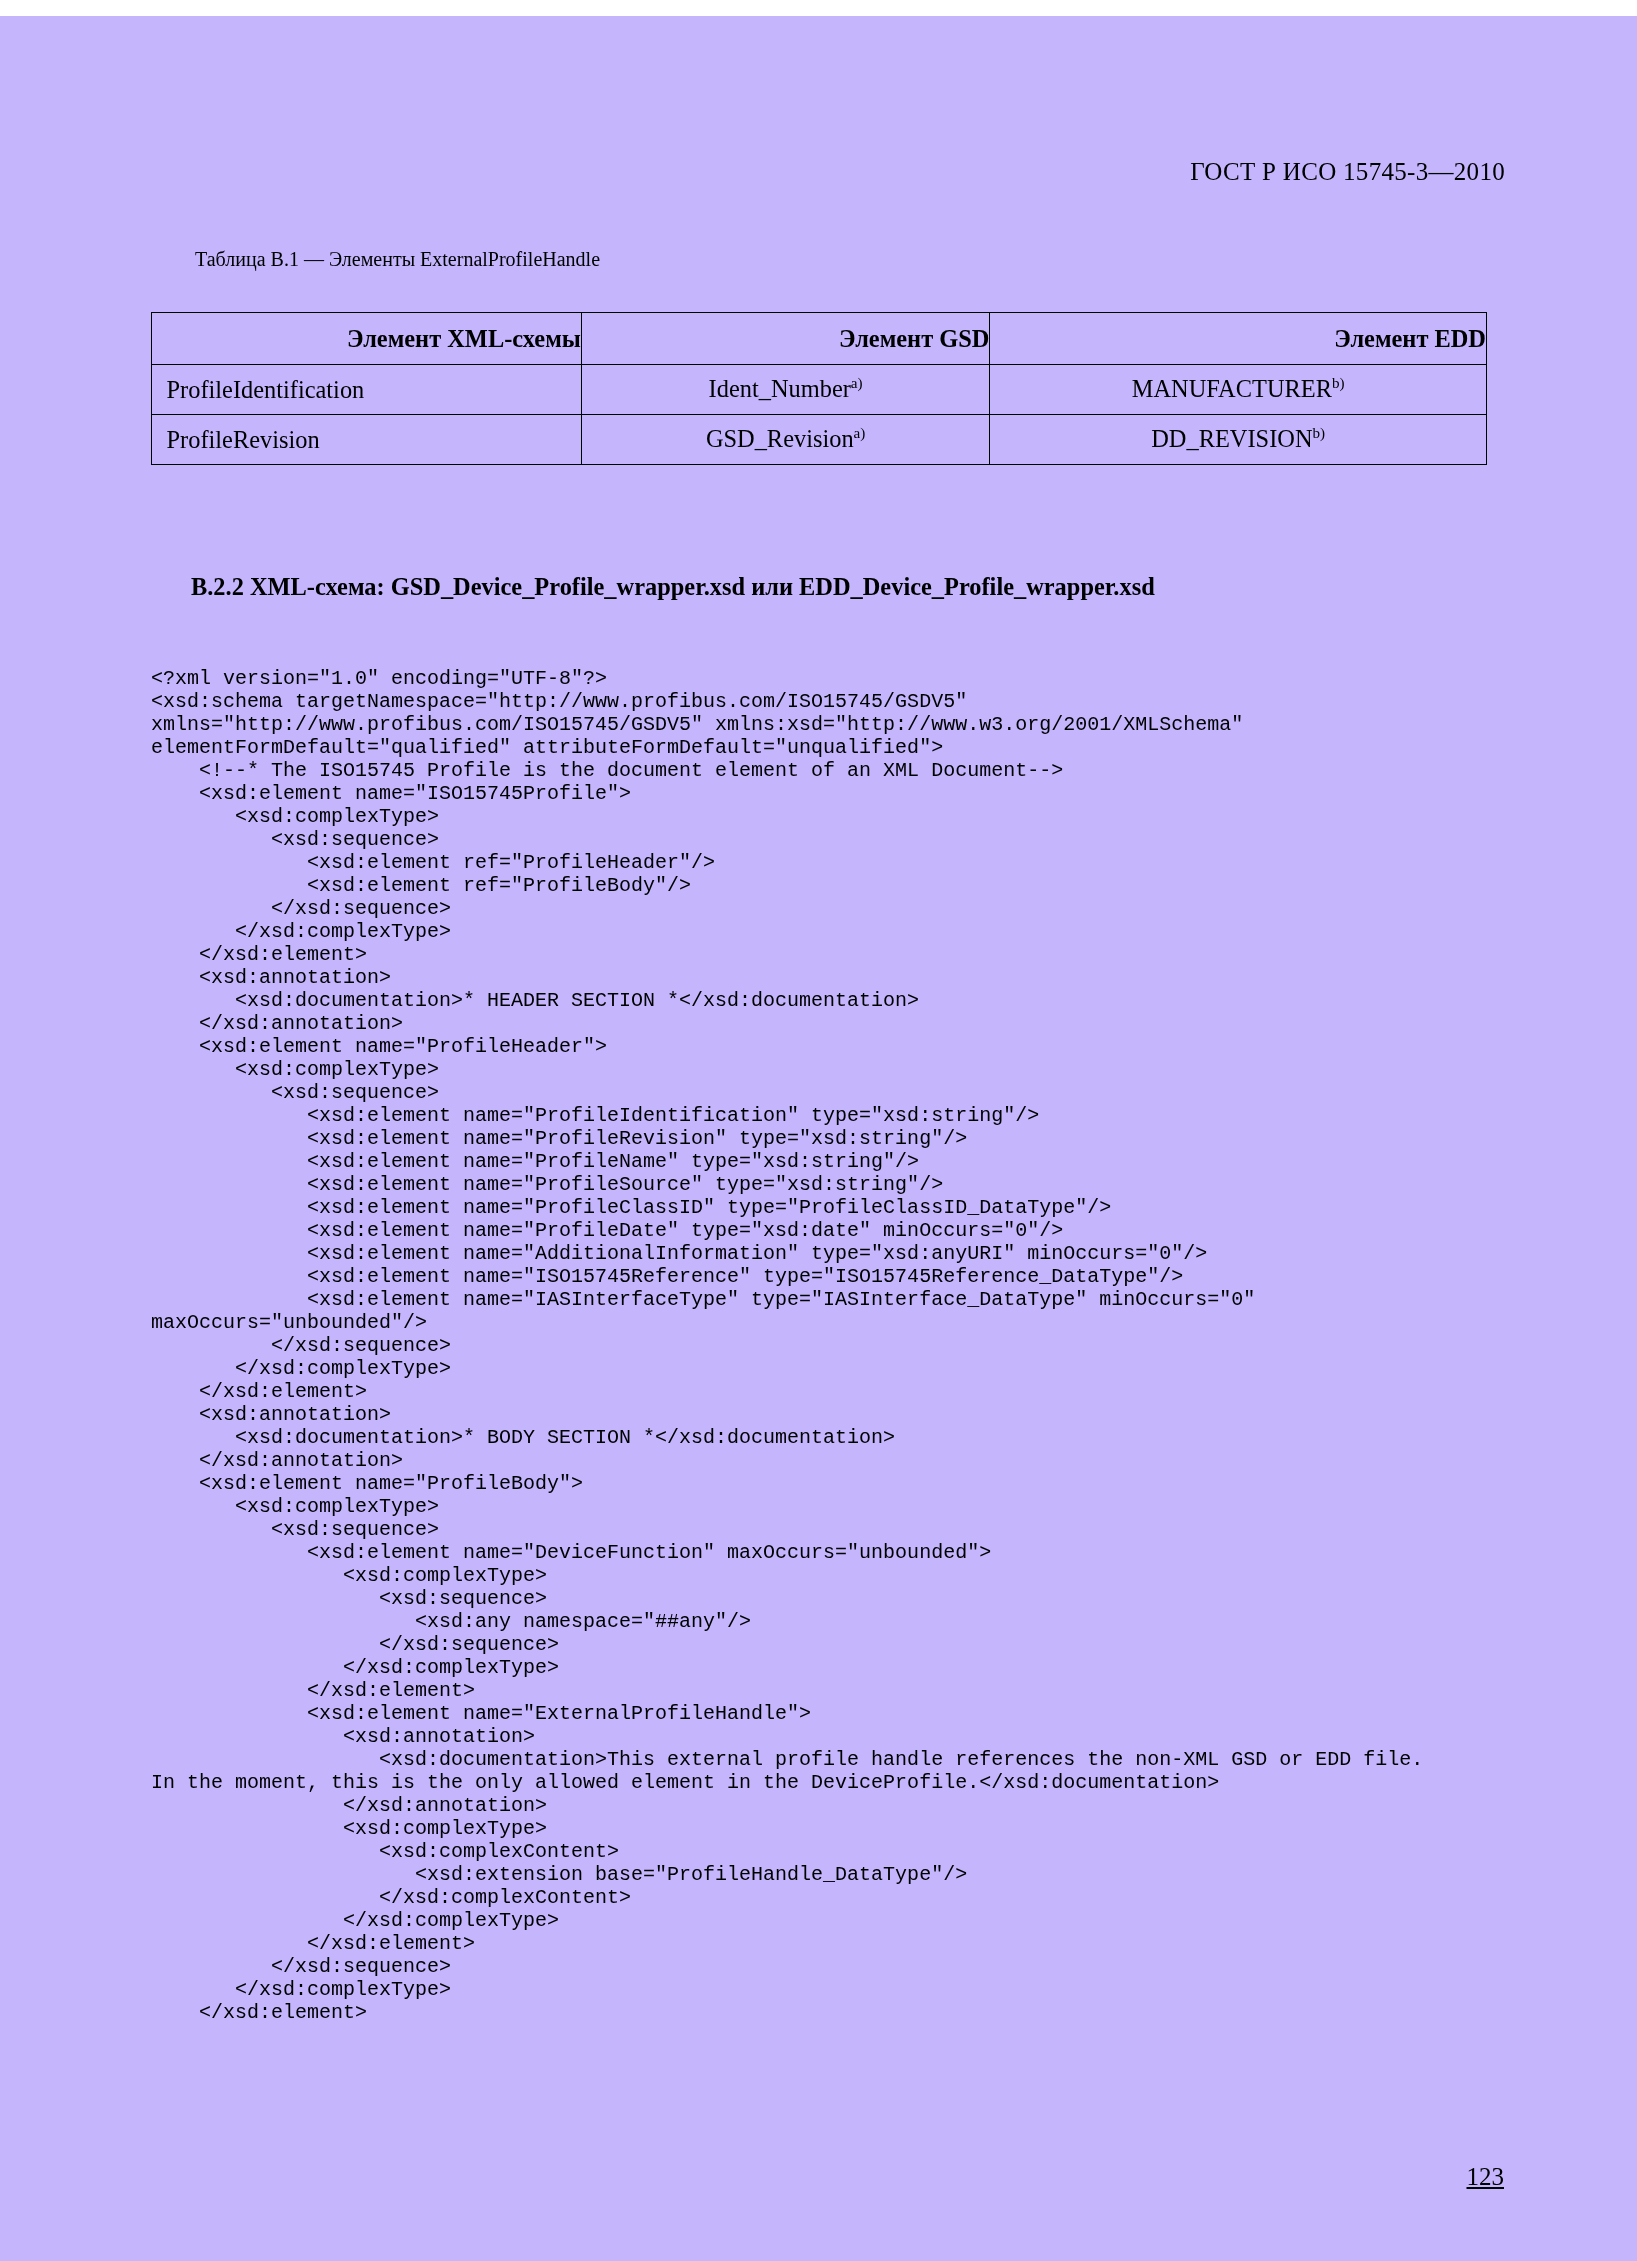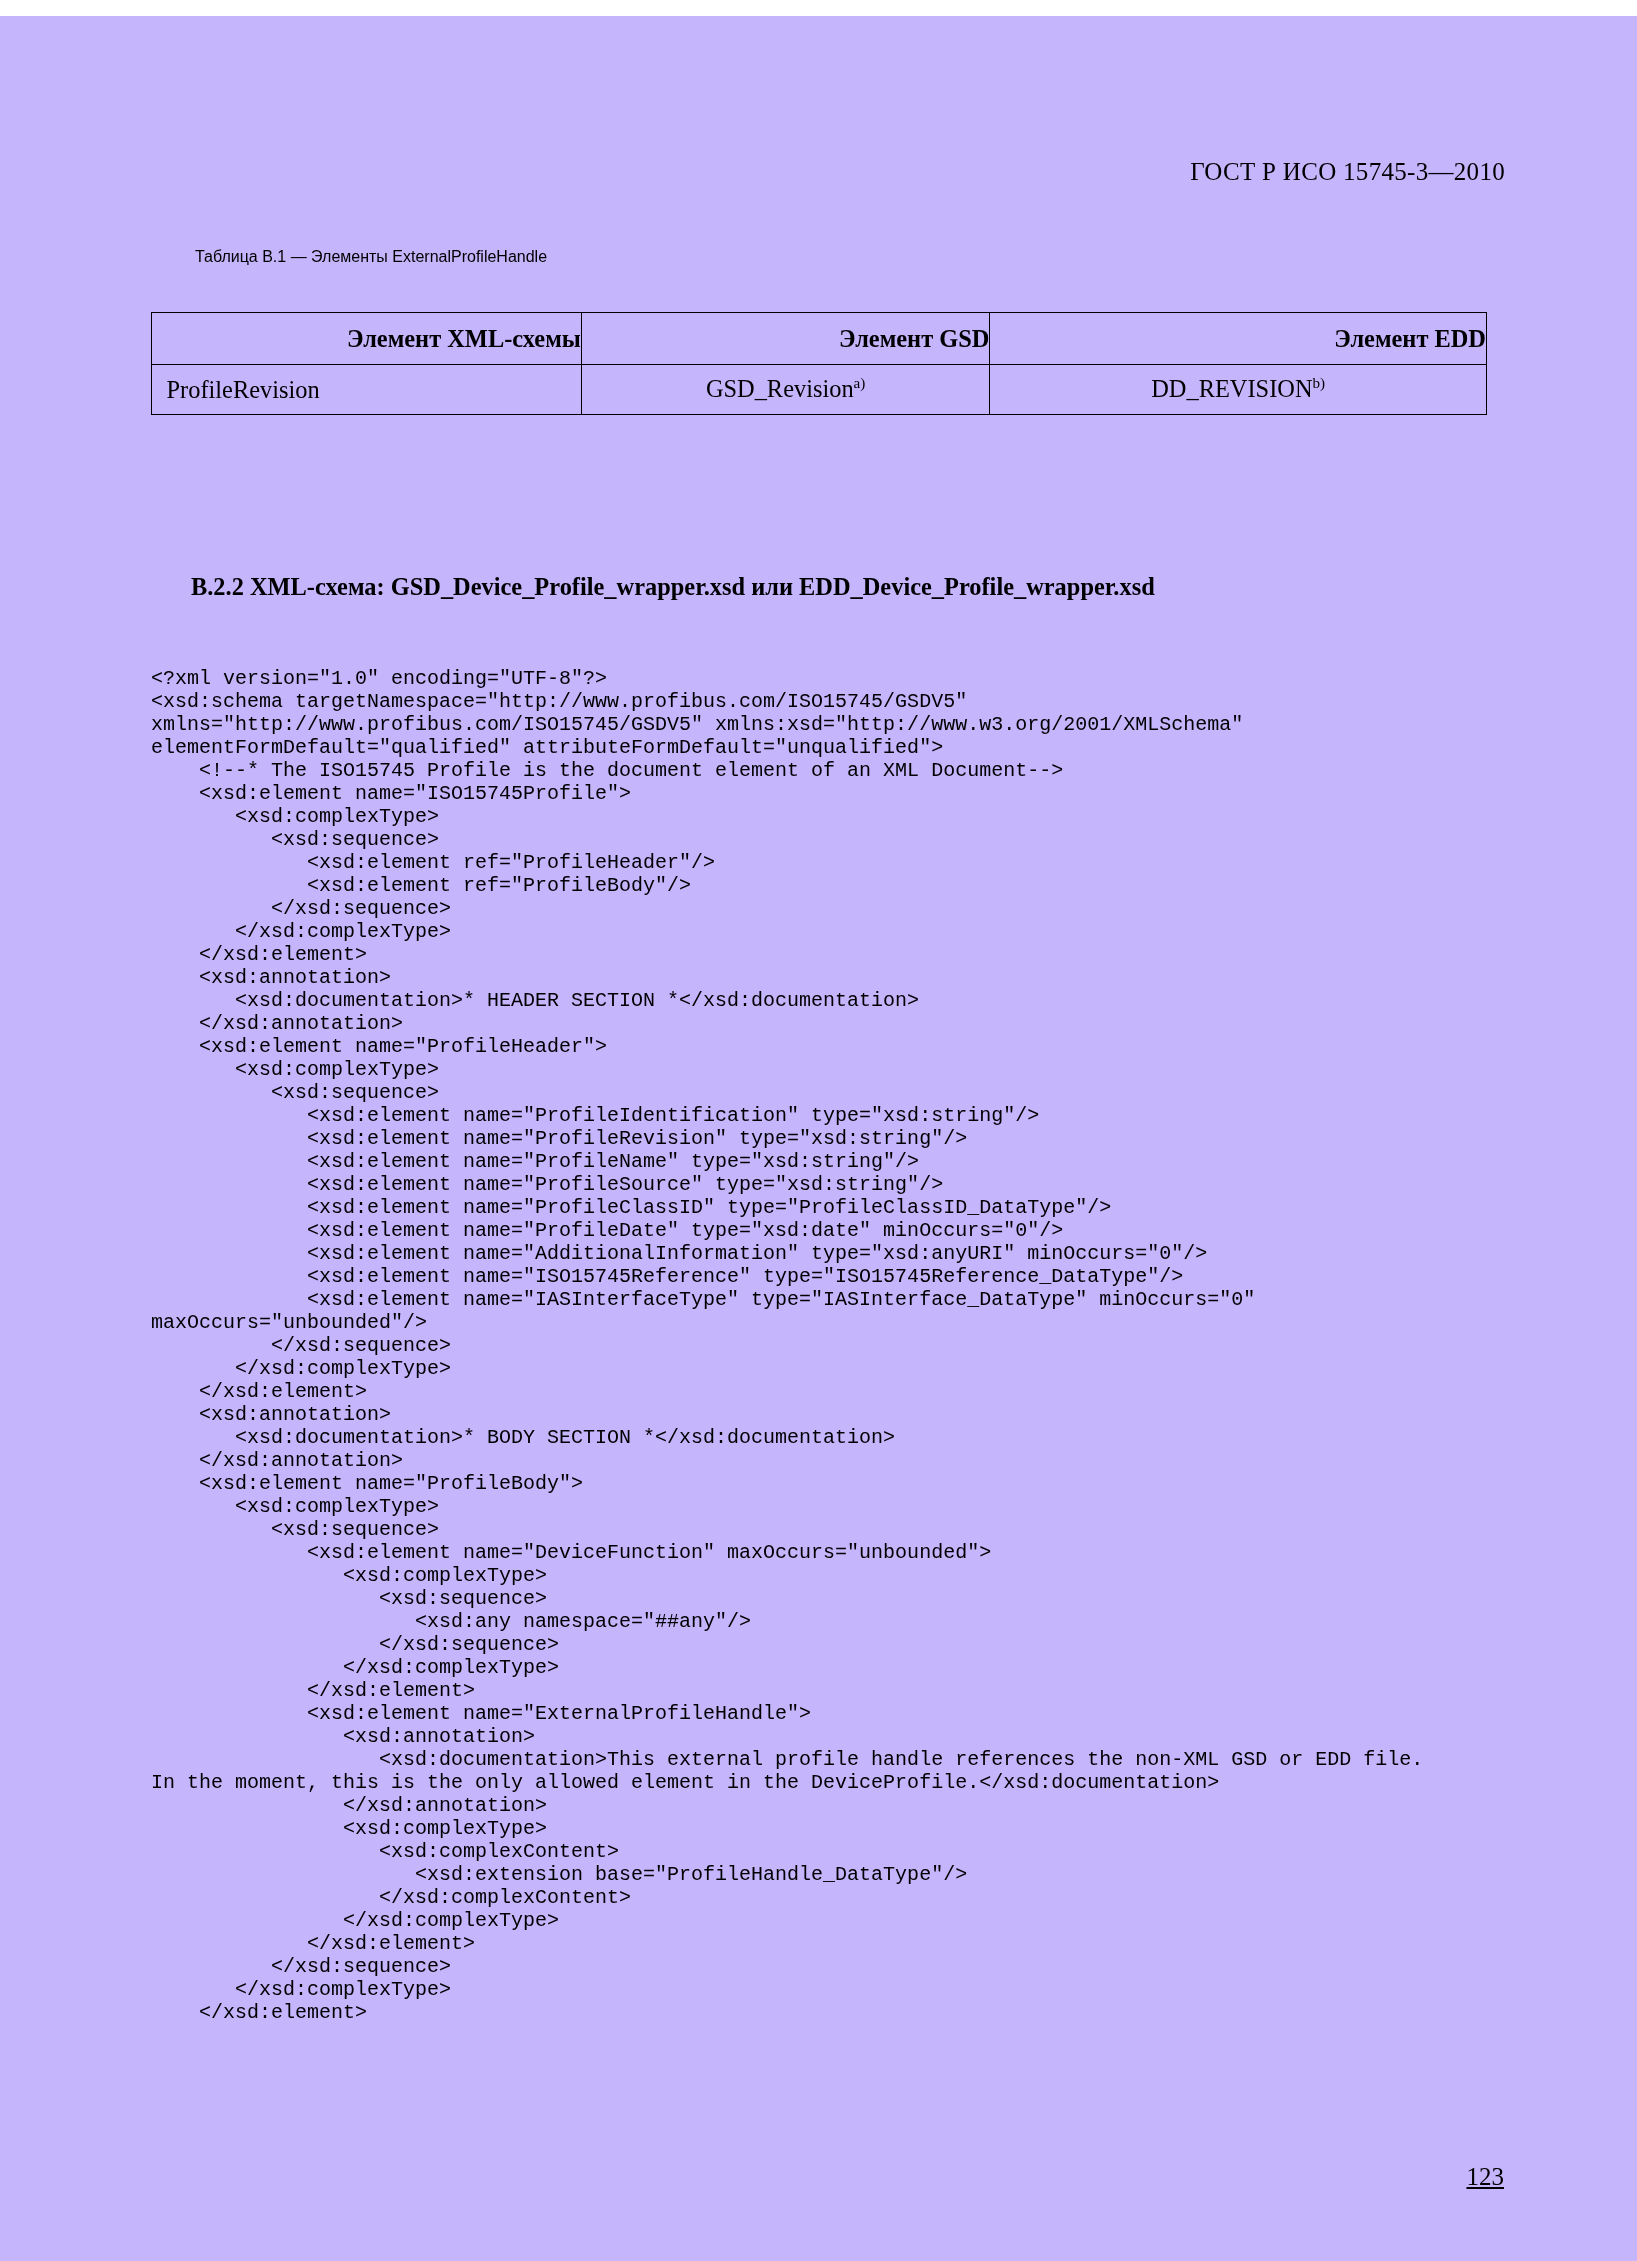--- a/index.html
+++ b/index.html
@@ -27,22 +27,22 @@
     font-size: 25px;
     letter-spacing: 0.3px;
     white-space: nowrap;
   }
 
   
   .table-caption {
     position: absolute;
     top: 232px;
     left: 195px;
-    font-size: 16px;
-    font-family: Liberation Sans, sans-serif;
+    font-size: 20px;
+    font-family: Liberation Serif, serif;
     white-space: nowrap;
   }
 
   
   .tbl-wrap {
     position: absolute;
     top: 296px;
     left: 151px;
     width: 1336px;
   }
@@ -132,20 +132,31 @@
         <col style="width:37.2%">
       </colgroup>
       <thead>
         <tr>
           <th>Элемент XML-схемы</th>
           <th>Элемент GSD</th>
           <th>Элемент EDD</th>
         </tr>
       </thead>
       <tbody>
+        <tr>
+          <td class="cell">
+            <div class="pad-l"><span>ProfileIdentification</span></div>
+          </td>
+          <td class="cell">
+            <div class="ctr"><span>Ident_Number</span><sup>a)</sup></div>
+          </td>
+          <td class="cell">
+            <div class="ctr"><span>MANUFACTURER</span><sup>b)</sup></div>
+          </td>
+        </tr>
         <tr>
           <td class="cell">
             <div class="pad-l"><span>ProfileRevision</span></div>
           </td>
           <td class="cell">
             <div class="ctr"><span>GSD_Revision</span><sup>a)</sup></div>
           </td>
           <td class="cell">
             <div class="ctr"><span>DD_REVISION</span><sup>b)</sup></div>
           </td>

